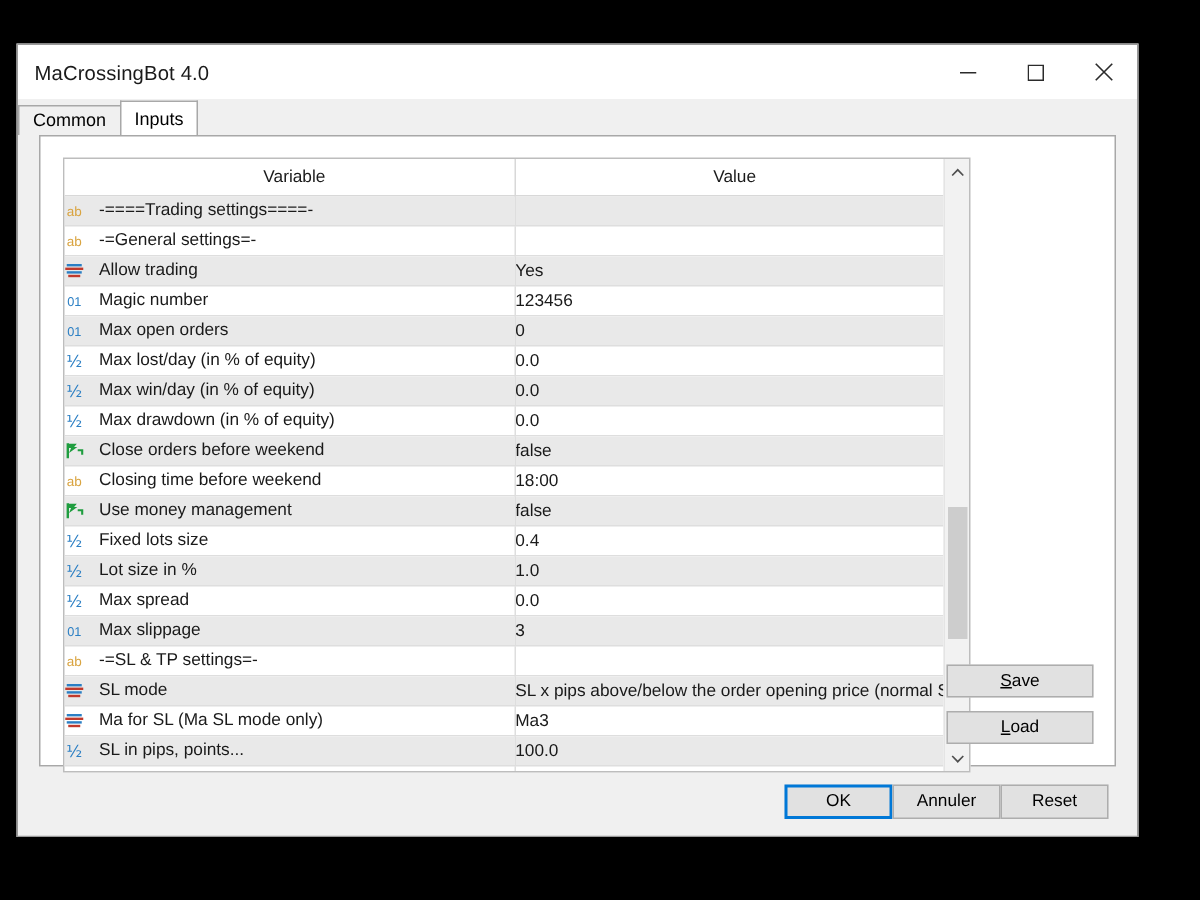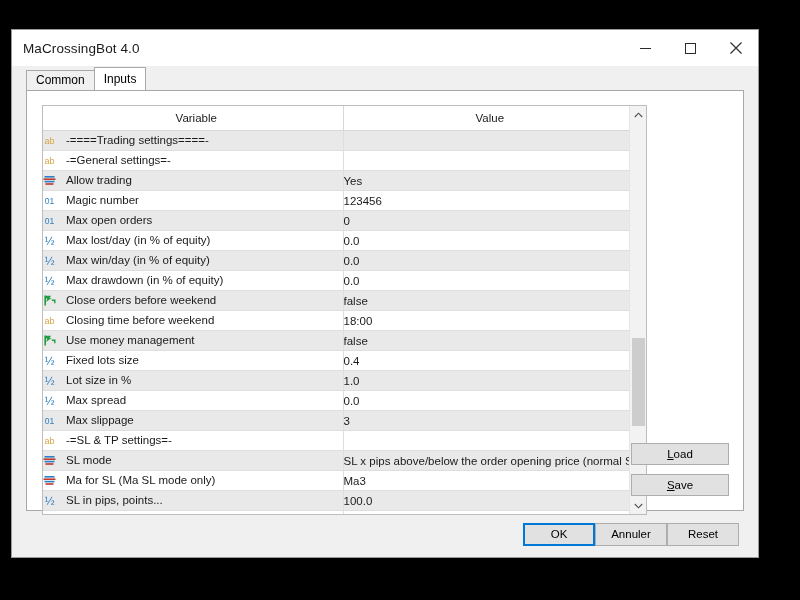--- a/index.html
+++ b/index.html
@@ -57,21 +57,21 @@
     justify-content: center;
     background: transparent;
   }
   .winbtn svg { display: block; }
 
   
   #tabstrip {
     flex: none;
     height: 24px;
     position: relative;
-    padding-left: 14px;
+    padding-left: 0;
     display: flex;
     align-items: flex-end;
     background: #f0f0f0;
   }
   .tab {
     height: 20px;
     line-height: 19px;
     padding: 0 9px;
     font-size: 12px;
     color: #000;
@@ -544,22 +544,22 @@
         <div id="sb-thumb"></div>
         <div class="sb-arrow" id="sb-down">
           <svg width="9" height="6" viewBox="0 0 9 6">
             <path d="M0.8 1 L4.5 4.8 L8.2 1" stroke="#505050" stroke-width="1.1" fill="none"></path>
           </svg>
         </div>
       </div>
     </div>
 
     <div id="side-buttons">
+      <div class="btn"><u>S</u><span>ave</span></div>
       <div class="btn"><u>L</u><span>oad</span></div>
-      <div class="btn"><u>S</u><span>ave</span></div>
     </div>
   </div>
 
   <div id="bottombar">
     <div class="bbtn default">OK</div>
     <div class="bbtn">Annuler</div>
     <div class="bbtn">Reset</div>
   </div>
 
 </div>

